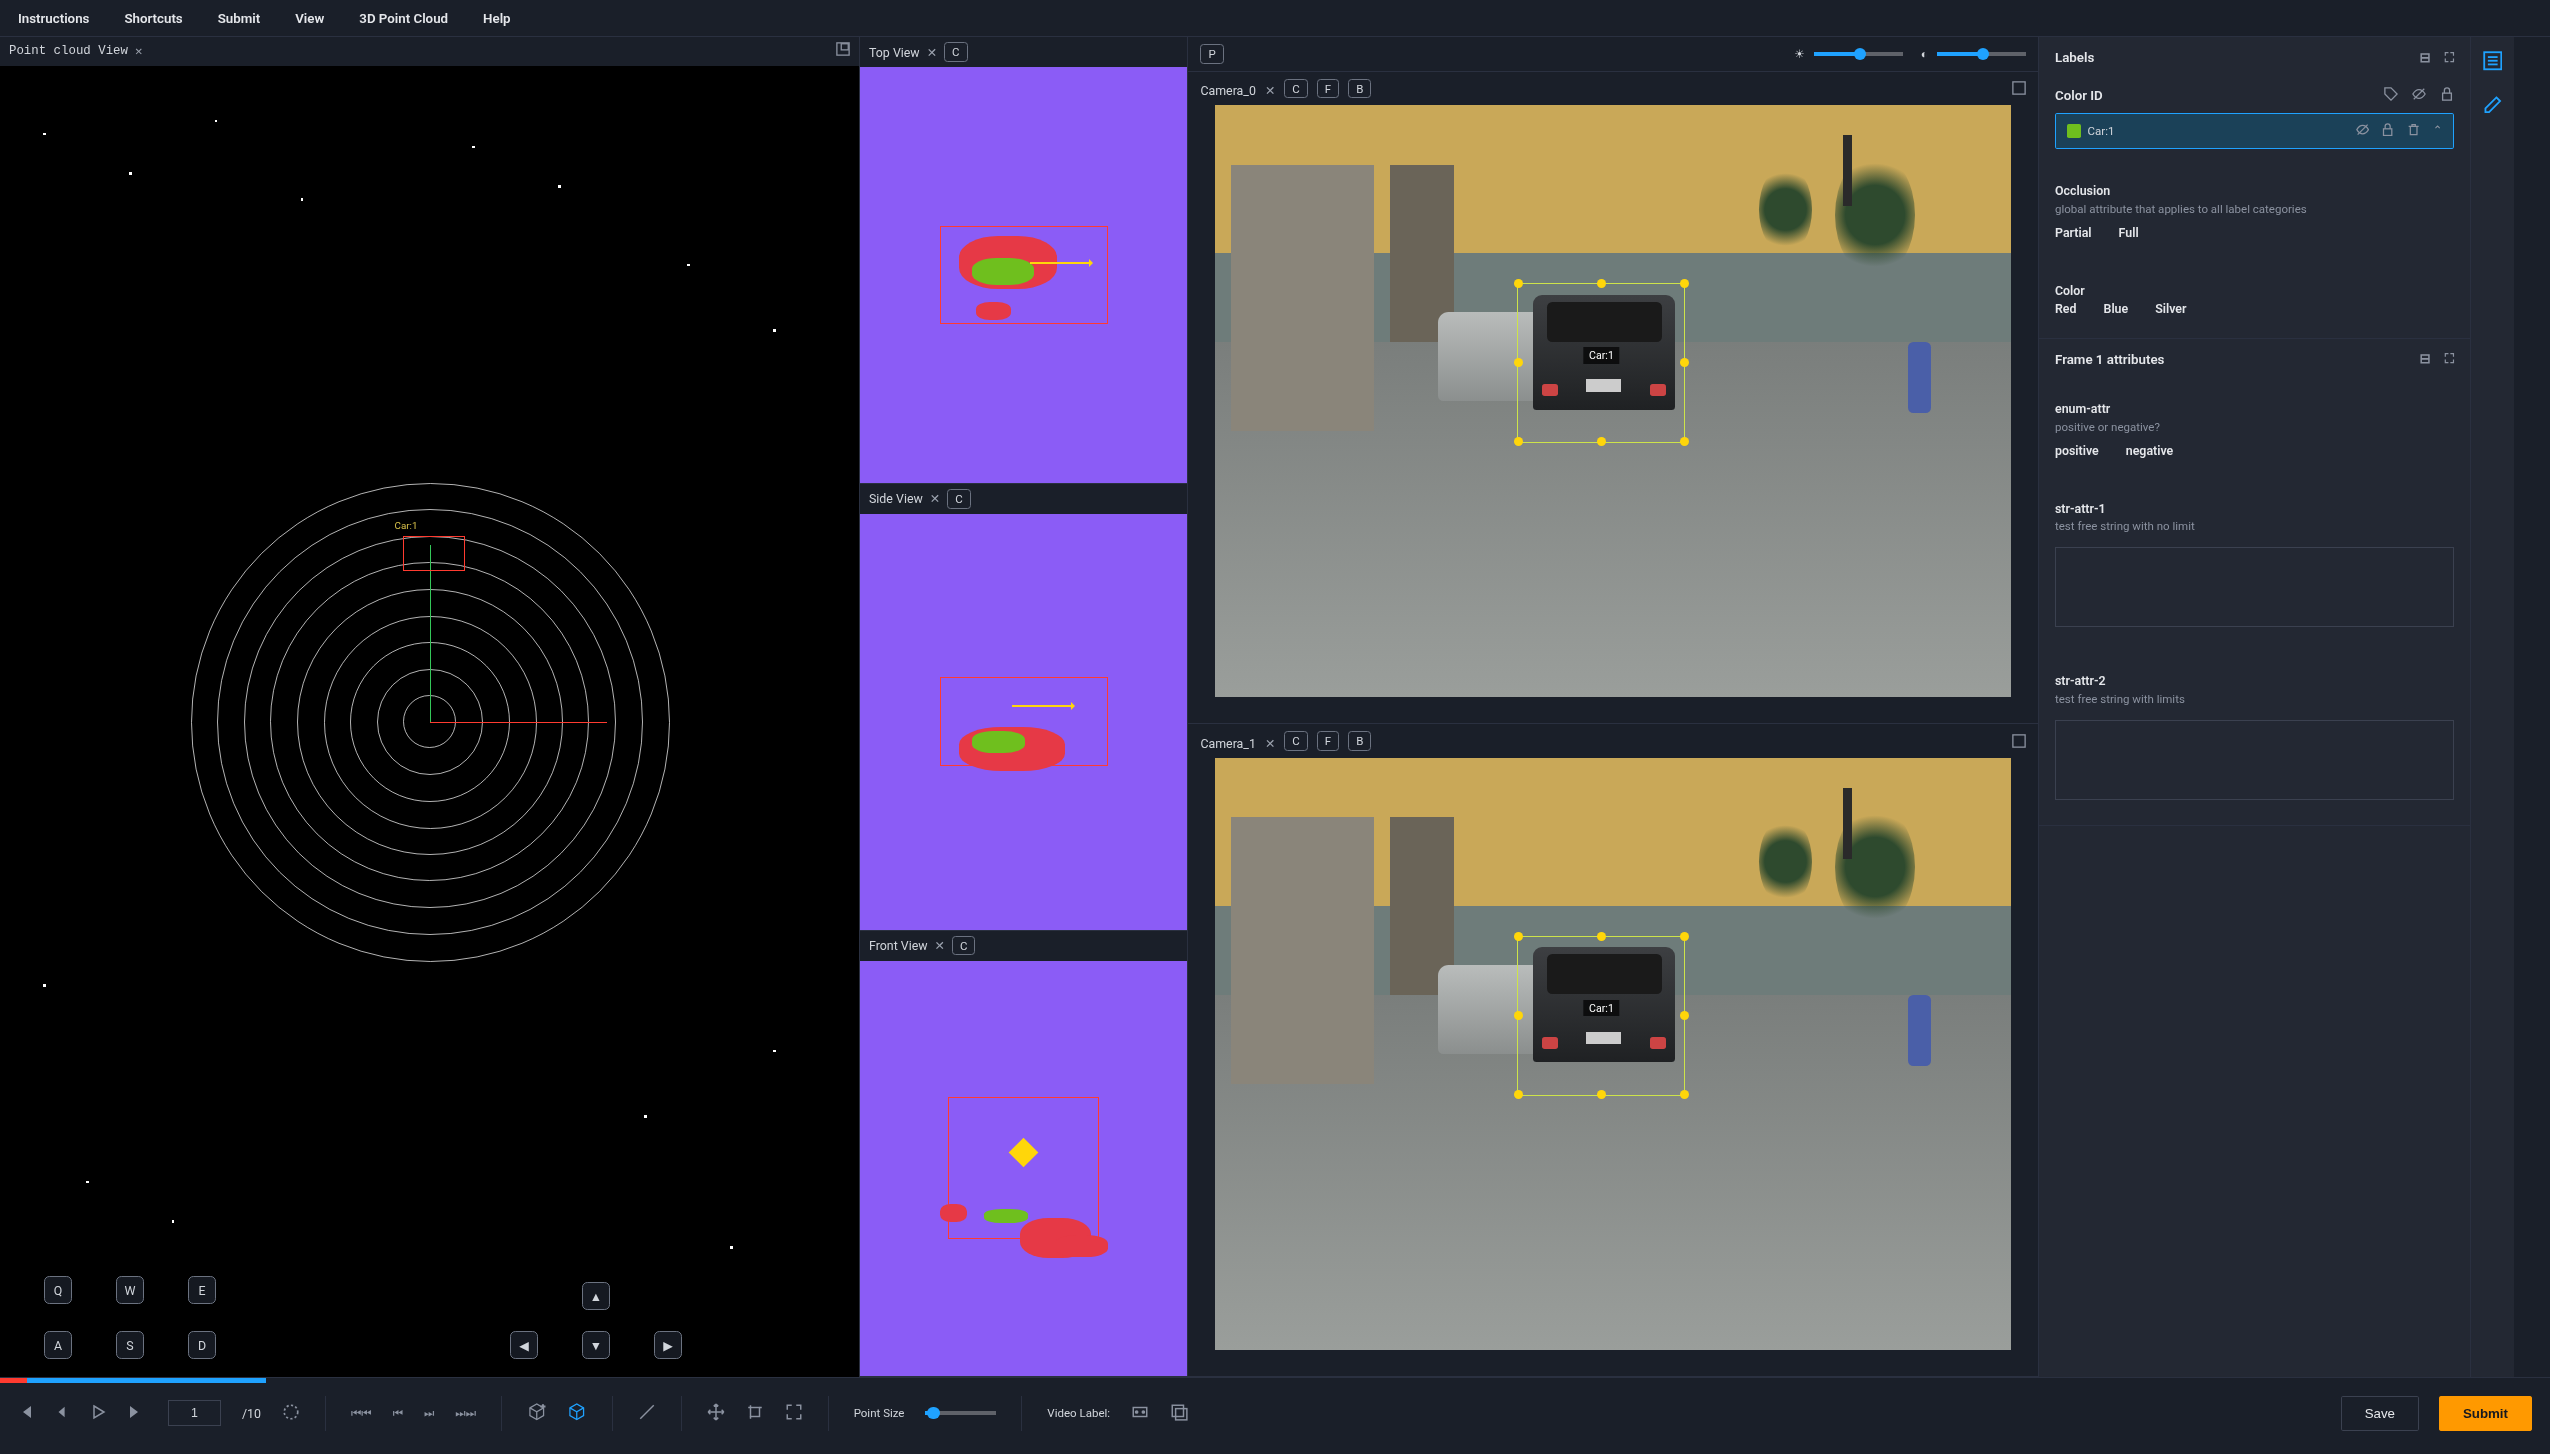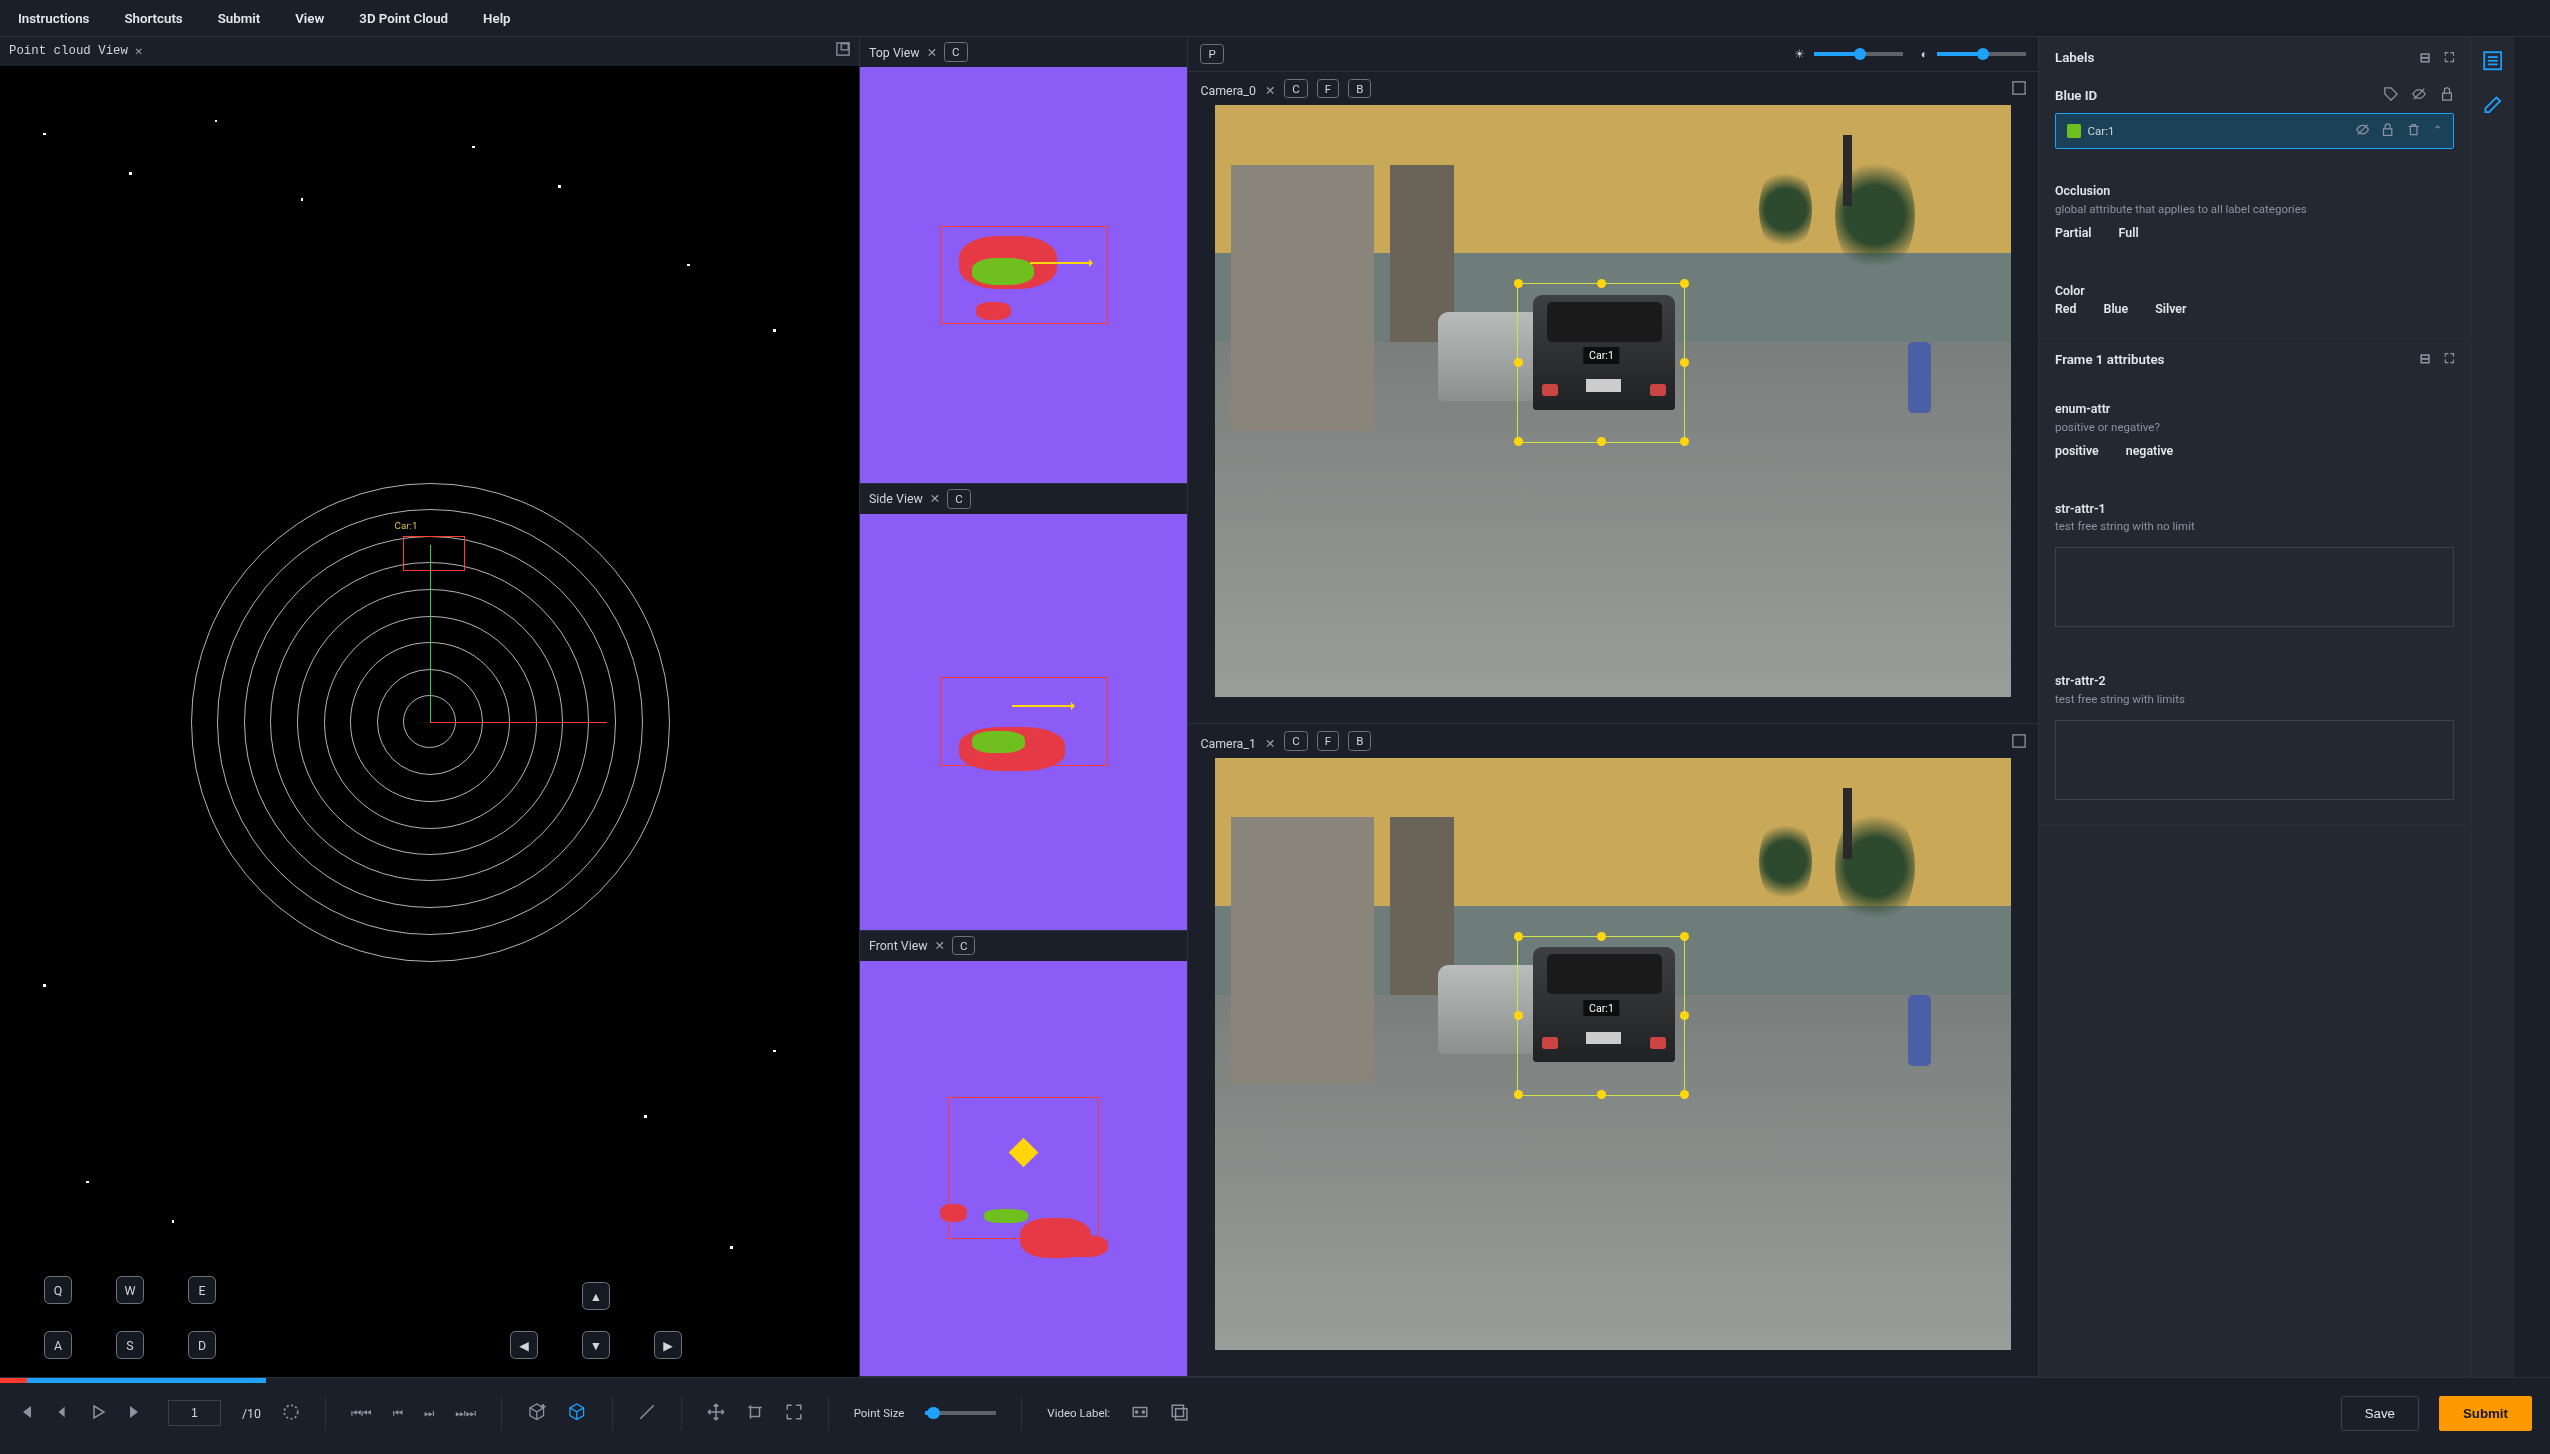--- a/index.html
+++ b/index.html
@@ -750,21 +750,21 @@
             <div class="section-icons">
               <span>⊟</span>
               <span>⛶</span>
             </div>
           </div>
         </div>
 
 
         <div class="section">
           <div class="section-header">
-            <span>Blue ID</span>
+            <span>Color ID</span>
             <div class="section-icons">
               <span>
                 <svg width="14" height="14" viewBox="0 0 16 16" fill="none" stroke="currentColor" stroke-width="1.5">
                     <path d="M1 1h7l7 7-7 7-7-7z"></path>
                   </svg>
               </span>
               <span>
                 <svg width="14" height="14" viewBox="0 0 16 16" fill="none" stroke="currentColor" stroke-width="1.5">
                     <path d="M1 8s3-5 7-5 7 5 7 5-3 5-7 5-7-5-7-5z"></path>
                     <line x1="2" y1="14" x2="14" y2="2"></line>

